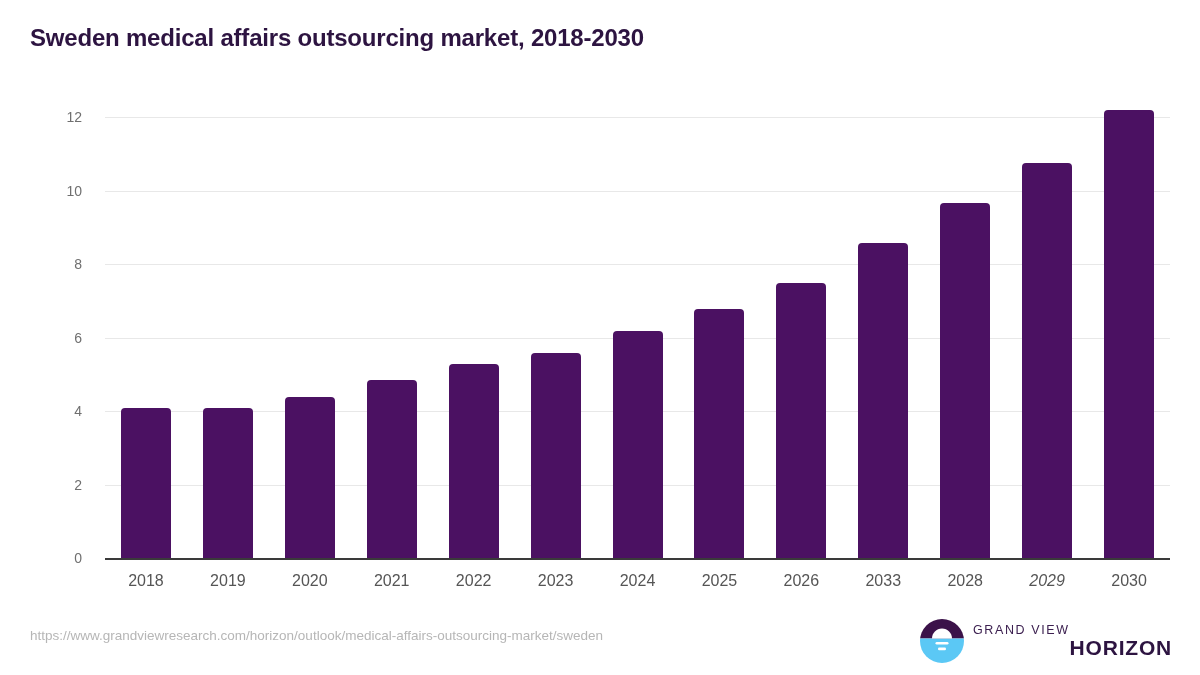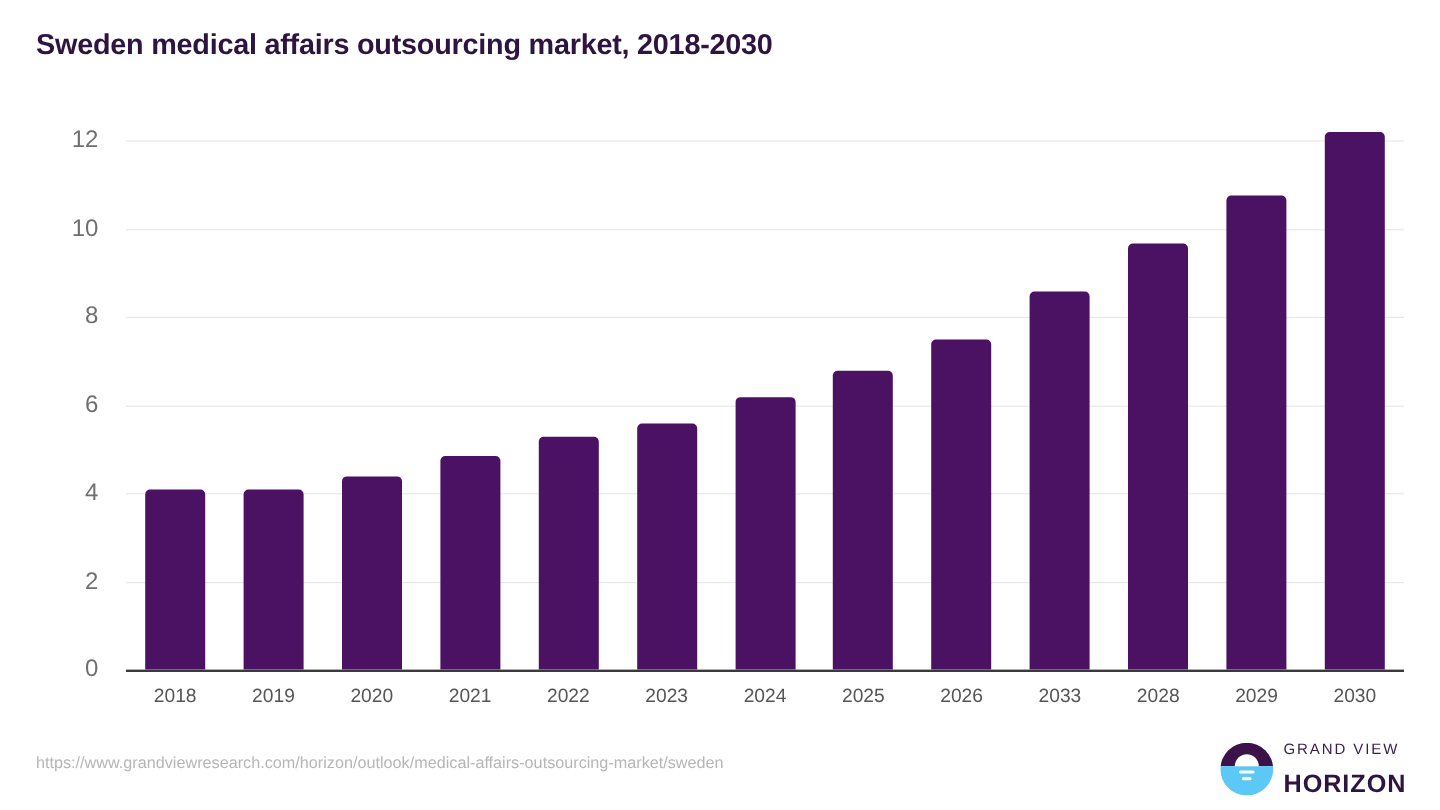--- a/index.html
+++ b/index.html
@@ -65,21 +65,21 @@
     top: 558px;
     width: 1065px;
     height: 2px;
     background: #3a3a3a;
   }
   .ytick-label {
     position: absolute;
     right: 1118px; 
     width: 60px;
     text-align: right;
-    font-size: 20px;
+    font-size: 14px;
     color: #6f6f6f;
     transform: translateY(-50%);
     white-space: nowrap;
   }
 
   
   .bar {
     position: absolute;
     bottom: 0;
     width: 50px;
@@ -117,21 +117,20 @@
     align-items: center;
     gap: 9px;
   }
   .logo-mark {
     width: 44px;
     height: 44px;
     flex: 0 0 44px;
   }
   .logo-text {
     display: flex;
-    flex-direction: column;
     justify-content: center;
     line-height: 1;
   }
   .logo-top {
     font-size: 12.5px;
     letter-spacing: 1.6px;
     color: #3c2050;
     font-weight: normal;
   }
   .logo-bottom {
@@ -189,21 +188,21 @@
         <div class="xtick-label" style="left: 182.885px;">2019</div>
         <div class="xtick-label" style="left: 264.808px;">2020</div>
         <div class="xtick-label" style="left: 346.731px;">2021</div>
         <div class="xtick-label" style="left: 428.654px;">2022</div>
         <div class="xtick-label" style="left: 510.577px;">2023</div>
         <div class="xtick-label" style="left: 592.5px;">2024</div>
         <div class="xtick-label" style="left: 674.423px;">2025</div>
         <div class="xtick-label" style="left: 756.346px;">2026</div>
         <div class="xtick-label" style="left: 838.269px;">2033</div>
         <div class="xtick-label" style="left: 920.192px; text-align: center;">2028</div>
-        <div class="xtick-label" style="left: 1002.12px;">2029</div>
+        <div class="xtick-label" style="left: 1002.12px; font-style: italic;">2029</div>
         <div class="xtick-label" style="left: 1084.04px;">2030</div>
       </div>
   </div>
 
   <div class="source-url">https://www.grandviewresearch.com/horizon/outlook/medical-affairs-outsourcing-market/sweden</div>
 
   <div class="logo">
     <svg class="logo-mark" viewBox="0 0 44 44">
       <defs>
         <clipPath id="circClip">

